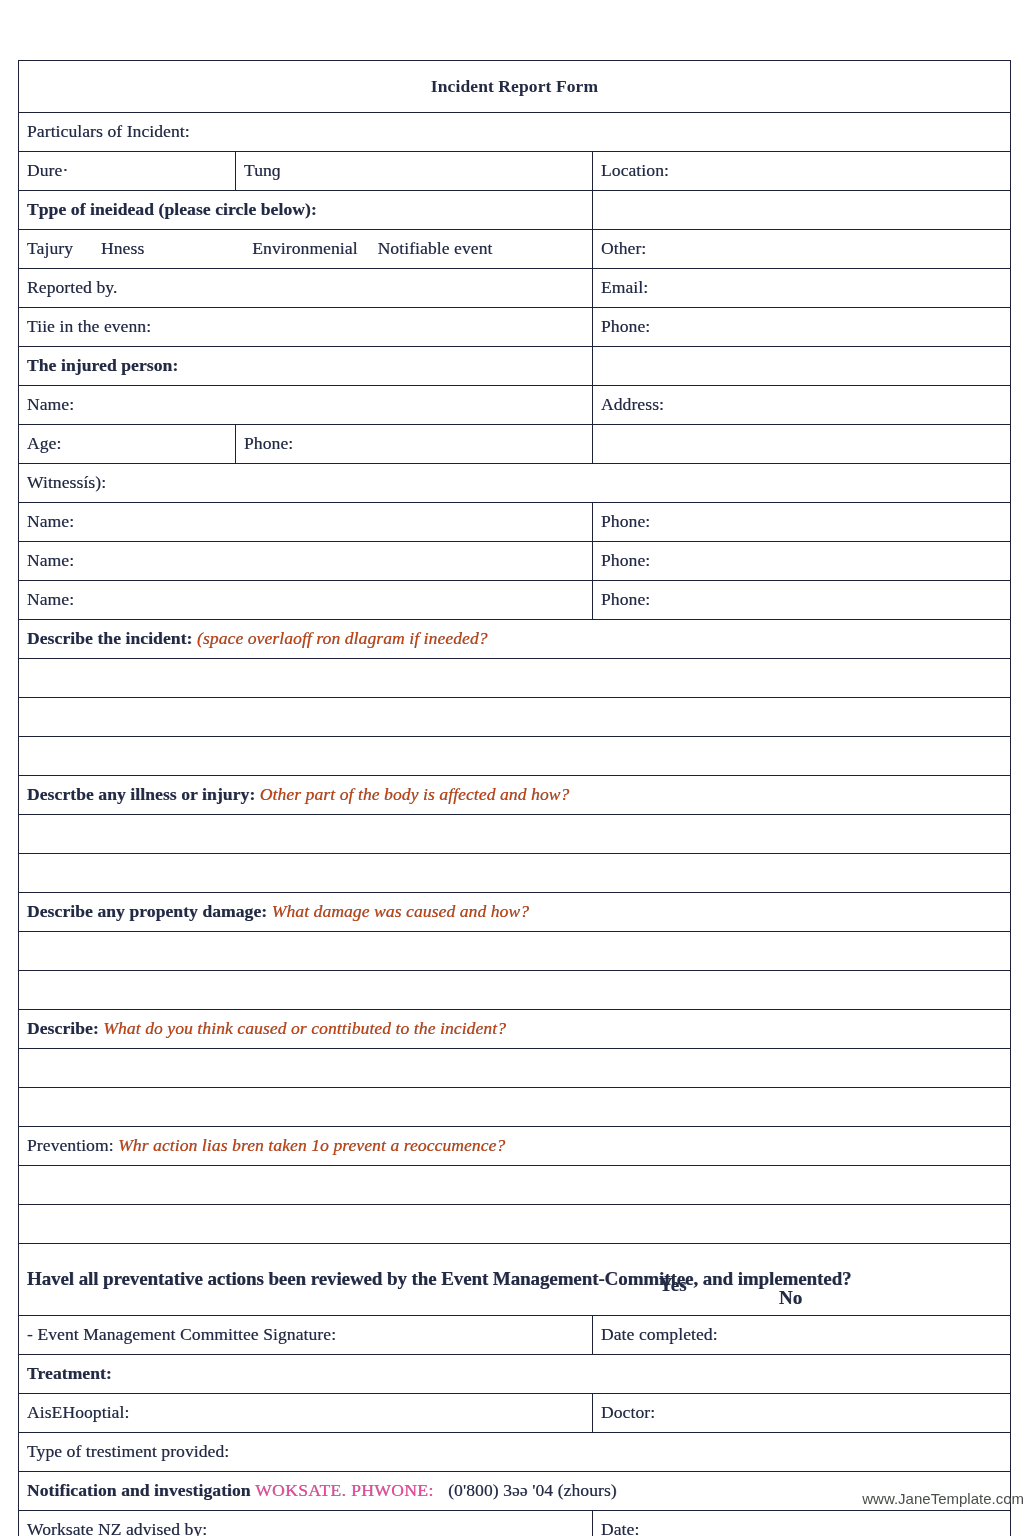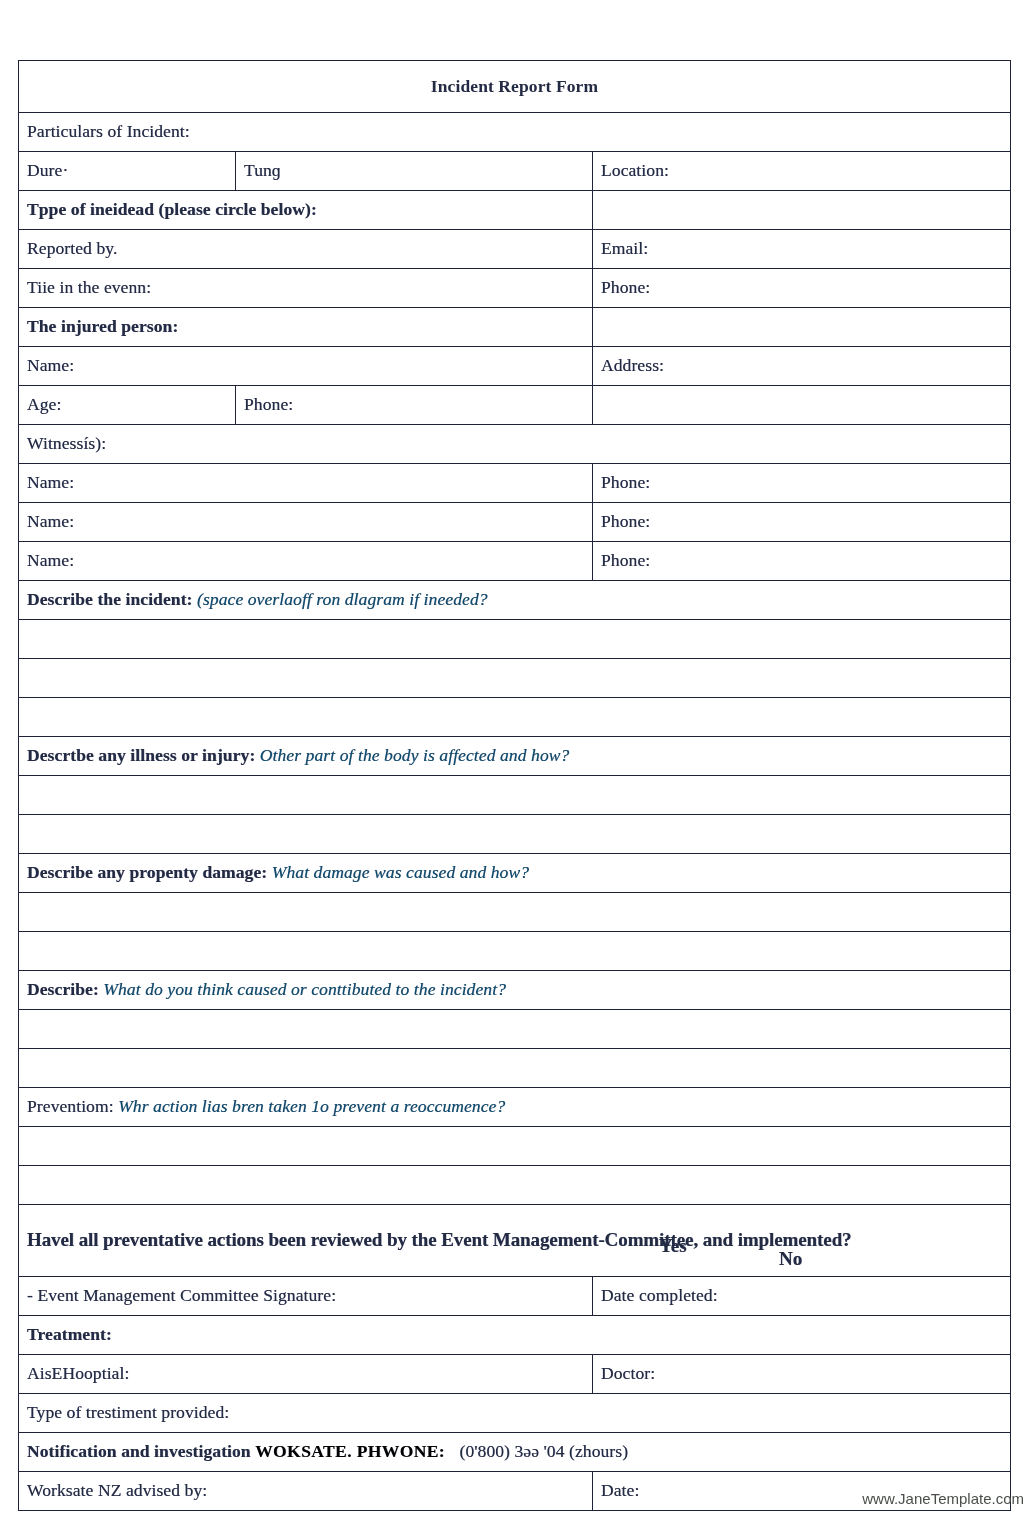--- a/index.html
+++ b/index.html
@@ -56,21 +56,21 @@
   .r-norm   { height: 33px; margin-left: 36px; }
   .r-blank  { height: 33px; }
 
   .bold   { font-weight: bold; }
   .ital   { font-style: italic; }
 
   
   .scan {
     text-shadow: 0.35px 0 0 rgba(35,42,68,.42), -0.3px 0.3px 0 rgba(120,128,160,.30);
   }
-  .faint { color: #0c4a6e; }
+  .faint { color: #c2410c; }
 
   .yesno-row td { position: relative; }
   .yesno {
     display: inline-block;
     font-weight: bold;
     font-size: 19px;
   }
   .yes-pos { position: absolute; left: 640px; top: 30px; }
   .no-pos  { position: absolute; left: 760px; top: 43px; }
 
@@ -79,22 +79,22 @@
     font-size: 19px;
     letter-spacing: -.1px;
   }
 
   .inc-types span { display: inline-block; }
   .t1 { margin-right: 28px; }
   .t2 { margin-right: 108px; }
   .t3 { margin-right: 20px; }
 
   .phone-strong {
-    font-weight: bold;
-    color: #000000;
+    font-weight: normal;
+    color: #ec4899;
     letter-spacing: .4px;
   }
 
   .footer {
     position: absolute;
     left: 0;
     top: 1490px;
     width: 1024px;
     text-align: right;
     font-family: "Liberation Sans", "DejaVu Sans", sans-serif;
@@ -127,20 +127,26 @@
         <td class="r-norm scan">Dure·</td>
         <td class="r-norm scan">Tunɡ</td>
         <td class="r-norm scan">Location:</td>
       </tr>
 
       <tr>
         <td colspan="2" class="r-norm bold scan">Tppe of ineidead  (please circle below):</td>
         <td class="r-norm"></td>
       </tr>
 
+      <tr>
+        <td colspan="2" class="r-norm inc-types scan">
+          <span class="t1">Tajury</span><span class="t2">Hness</span><span class="t3">Environmenial</span><span>Notifiable event</span>
+        </td>
+        <td class="r-norm scan">Other:</td>
+      </tr>
 
       <tr>
         <td colspan="2" class="r-norm scan">Reported by.</td>
         <td class="r-norm scan">Email:</td>
       </tr>
 
       <tr>
         <td colspan="2" class="r-norm scan">Tiie in the evenn:</td>
         <td class="r-norm scan">Phone:</td>
       </tr>

